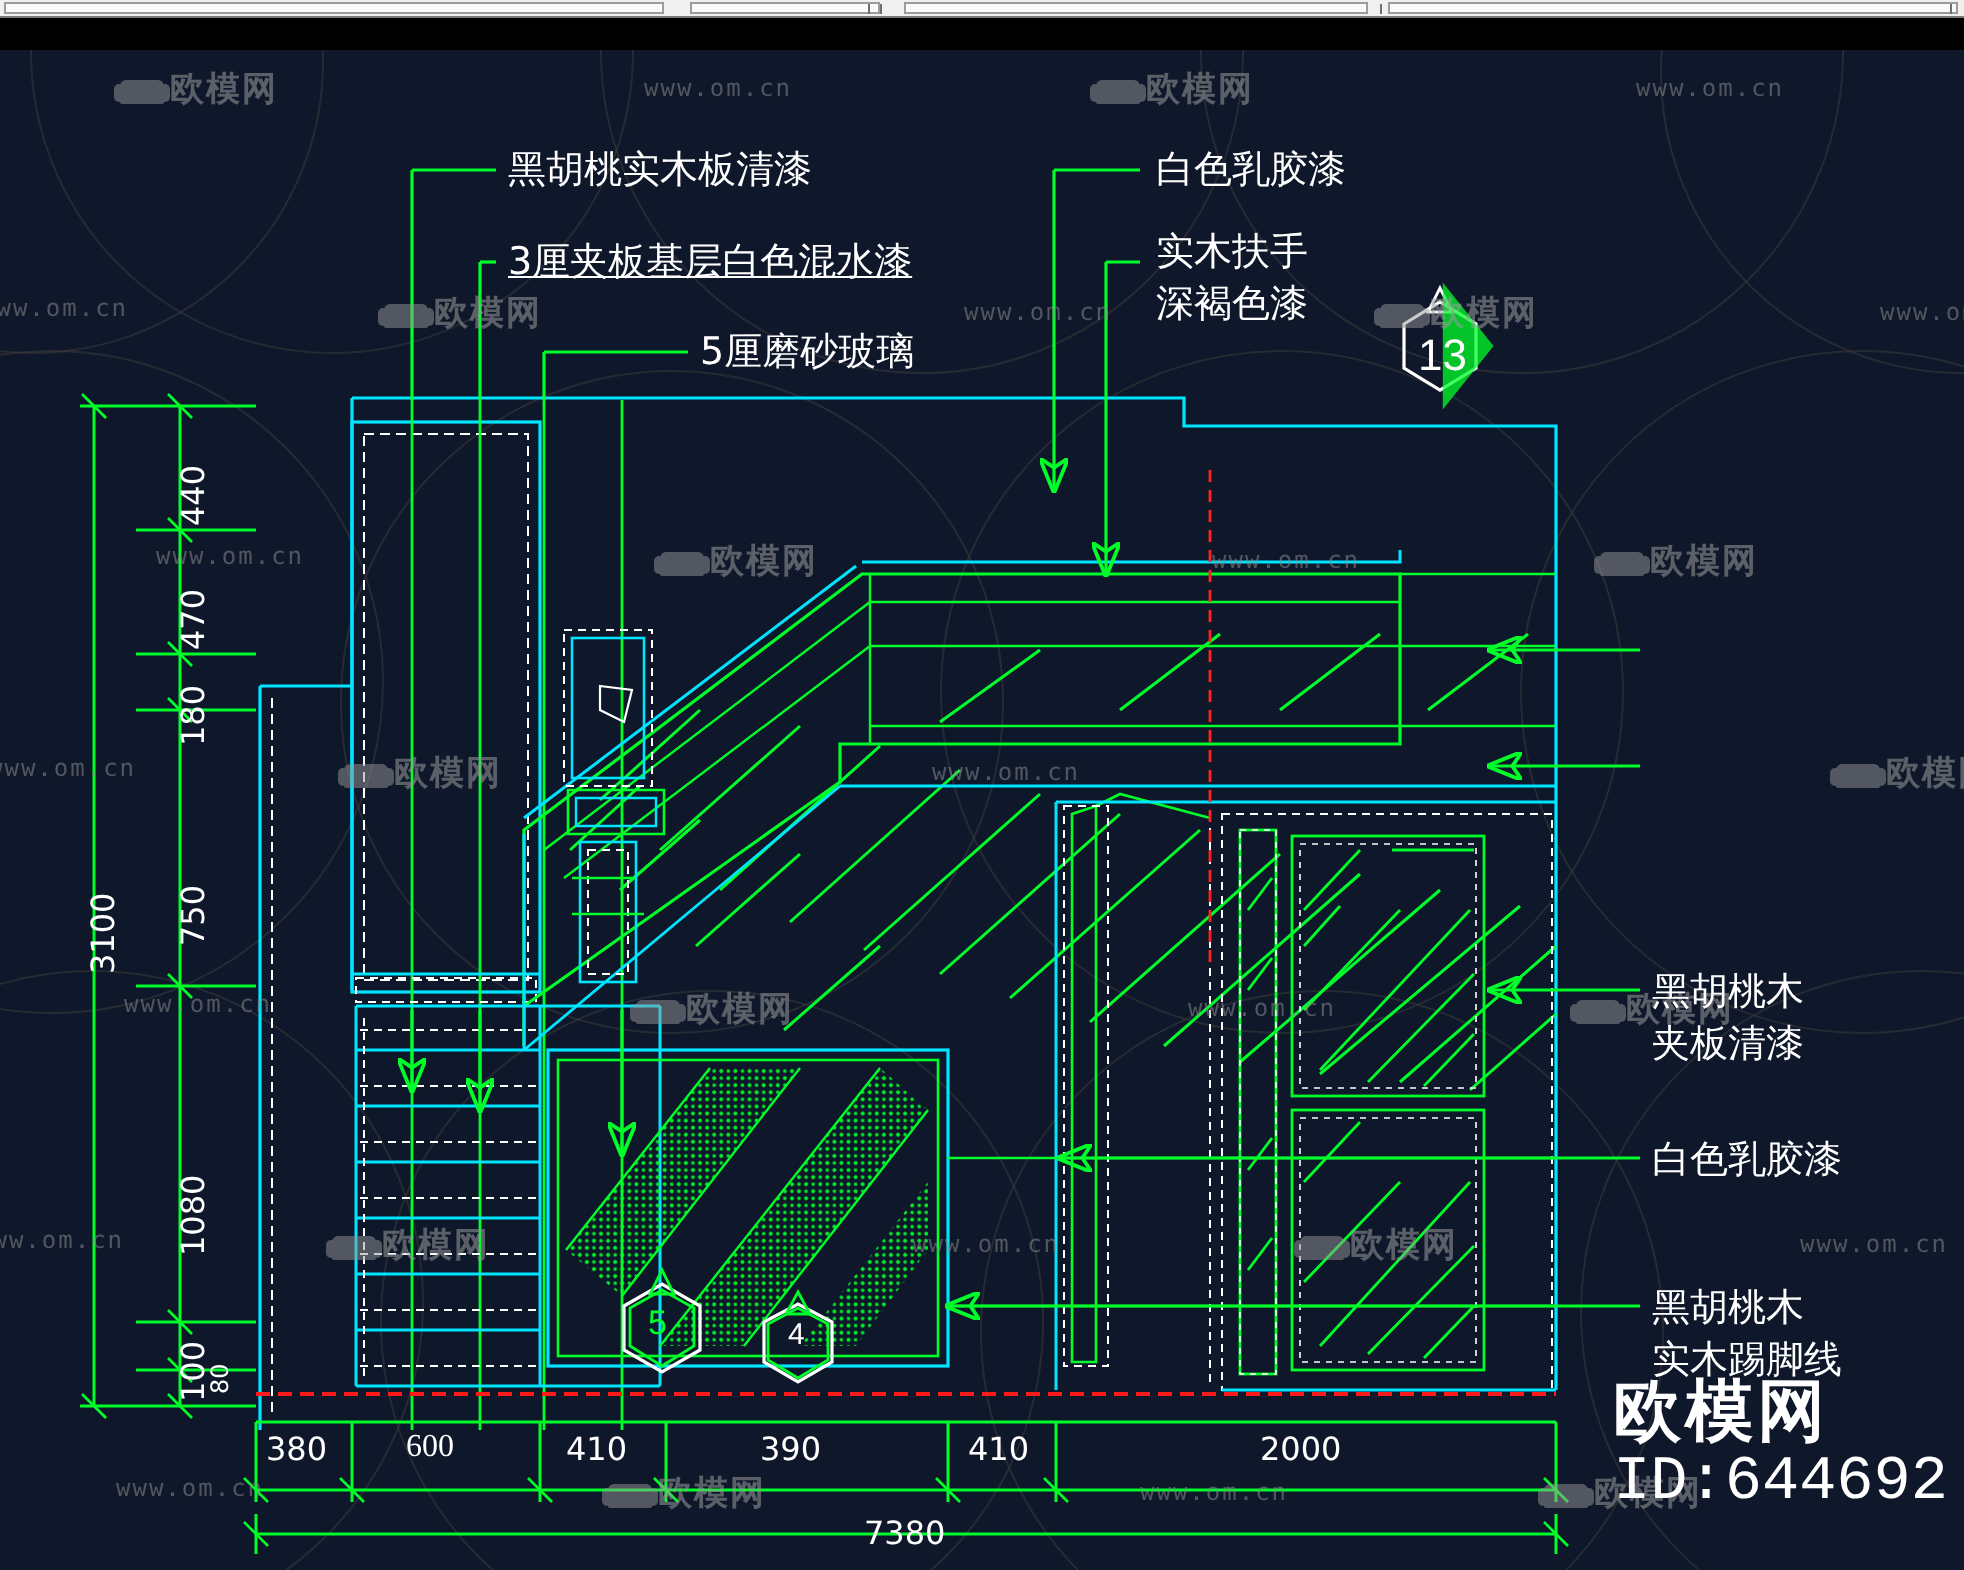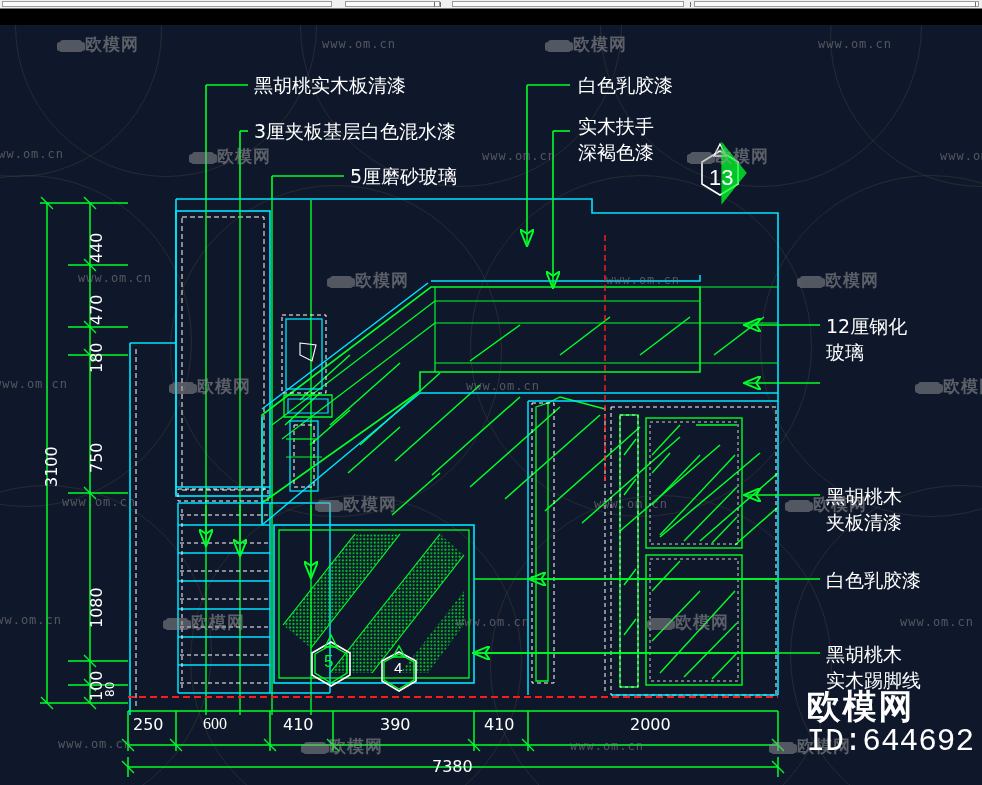--- a/index.html
+++ b/index.html
@@ -359,48 +359,46 @@
     <div class="wm url" style="left:456px;top:590px;"><span>www.om.cn</span></div>
     <div class="wm brand" style="left:650px;top:586px;"><span class="sofa"></span><span>欧模网</span></div>
     <div class="wm url" style="left:900px;top:590px;"><span>www.om.cn</span></div>
 
     <div class="wm url" style="left:58px;top:712px;"><span>www.om.cn</span></div>
     <div class="wm brand" style="left:304px;top:710px;"><span class="sofa"></span><span>欧模网</span></div>
     <div class="wm url" style="left:570px;top:714px;"><span>www.om.cn</span></div>
     <div class="wm brand" style="left:772px;top:710px;"><span class="sofa"></span><span>欧模网</span></div>
 
     <div class="lbl" style="left:254px;top:47px;">黑胡桃实木板清漆</div>
-    <div class="lbl" style="left:254px;top:93px;">3厘夹板基层白色混水漆</div>
+    <div class="lbl" style="left:254px;top:93px;text-decoration:underline;">3厘夹板基层白色混水漆</div>
     <div class="lbl" style="left:350px;top:138px;">5厘磨砂玻璃</div>
     <div class="lbl" style="left:578px;top:47px;">白色乳胶漆</div>
     <div class="lbl" style="left:578px;top:88px;">实木扶手
 深褐色漆</div>
 
-    <div class="lbl" style="left:826px;top:288px;">12厘钢化
-玻璃</div>
     <div class="lbl" style="left:826px;top:458px;">黑胡桃木
 夹板清漆</div>
     <div class="lbl" style="left:826px;top:542px;">白色乳胶漆</div>
     <div class="lbl" style="left:826px;top:616px;">黑胡桃木
 实木踢脚线</div>
 
     <div class="hexmark" style="left:709px;top:140px;font-size:22px;"><span>13</span></div>
     <div class="hexmark" style="left:324px;top:627px;font-size:17px;color:#00ff2a;"><span>5</span></div>
     <div class="hexmark" style="left:394px;top:634px;font-size:15px;color:#ffffff;"><span>4</span></div>
 
     <div class="dimv" style="left:87px;top:238px;">440</div>
     <div class="dimv" style="left:87px;top:300px;">470</div>
     <div class="dimv" style="left:87px;top:348px;">180</div>
     <div class="dimv" style="left:87px;top:448px;">750</div>
     <div class="dimv" style="left:87px;top:603px;">1080</div>
     <div class="dimv" style="left:87px;top:676px;">100</div>
     <div class="dimv" style="left:103px;top:672px;font-size:12px;">80</div>
     <div class="dimv" style="left:42px;top:462px;">3100</div>
 
-    <div class="dim" style="left:133px;top:690px;">250</div>
+    <div class="dim" style="left:133px;top:690px;">380</div>
     <div class="dim" style="left:203px;top:690px;font-family:Liberation Serif, serif;">600</div>
     <div class="dim" style="left:283px;top:690px;">410</div>
     <div class="dim" style="left:380px;top:690px;">390</div>
     <div class="dim" style="left:484px;top:690px;">410</div>
     <div class="dim" style="left:630px;top:690px;">2000</div>
     <div class="dim" style="left:432px;top:732px;">7380</div>
 
     <div id="logo">
       <div class="mark">欧模网</div>
       <div class="idt">ID:644692</div>

